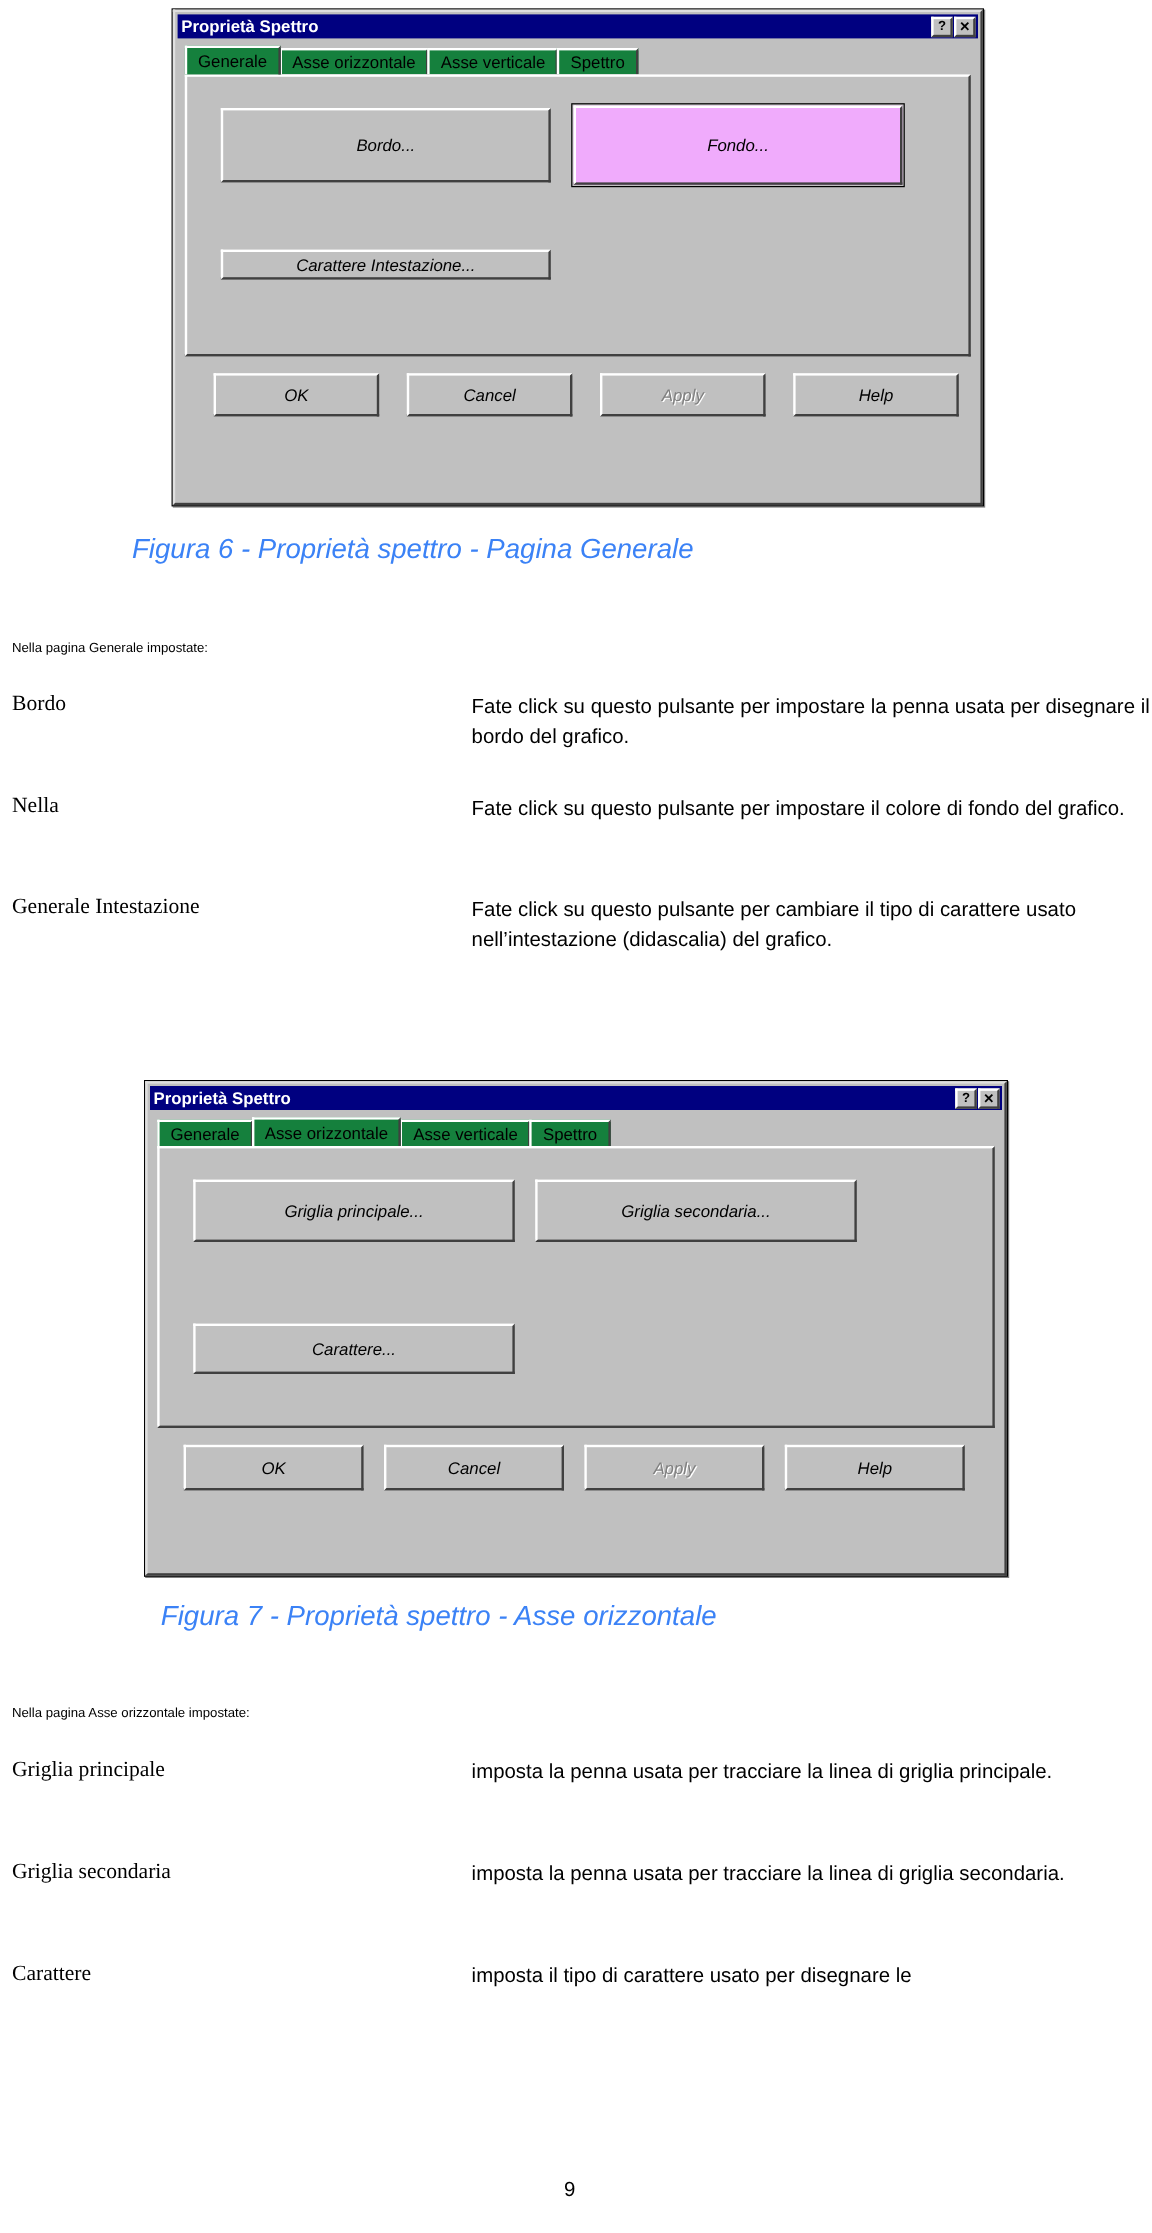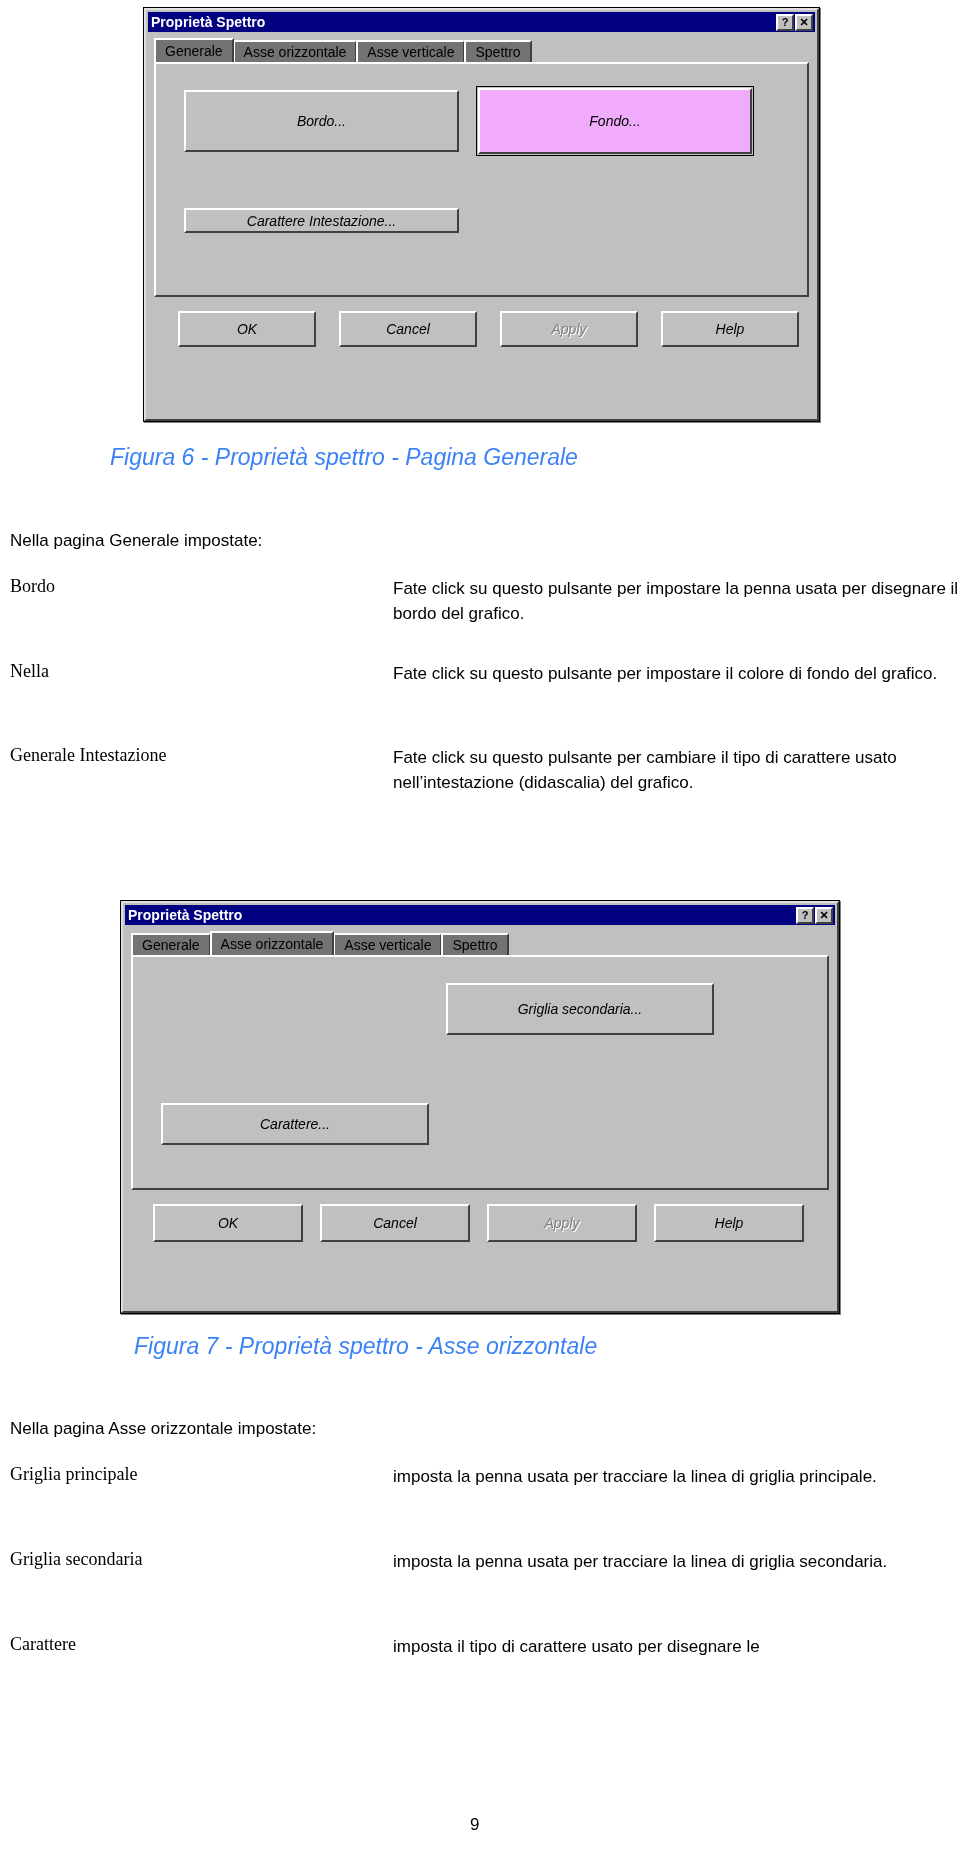--- a/index.html
+++ b/index.html
@@ -68,21 +68,21 @@
     font-family: "Liberation Sans", sans-serif;
   }
   .tabstrip {
     display: flex;
     align-items: flex-end;
     padding-left: 6px;
     margin-top: 6px;
     height: 24px;
   }
   .tab {
-    background: #737373;
+    background: #15803d;
     border-top: 2px solid #ffffff;
     border-left: 2px solid #ffffff;
     border-right: 2px solid #404040;
     border-bottom: none;
     padding: 3px 9px 2px 9px;
     font-size: 14px;
     color: #000;
     margin-right: -1px;
     position: relative;
     box-sizing: border-box;
@@ -144,21 +144,21 @@
   .caption {
     position: absolute;
     font-family: "Liberation Sans", sans-serif;
     font-style: italic;
     font-size: 23px;
     color: #3b82f6;
     white-space: nowrap;
   }
   .para {
     position: absolute;
-    font-size: 17px;
+    font-size: 11px;
     line-height: 25px;
     color: #000;
   }
   .term {
     position: absolute;
     font-family: "Liberation Serif", serif;
     font-size: 18px;
     color: #000;
     white-space: nowrap;
   }
@@ -246,20 +246,23 @@
     </div>
 
     <div class="tabstrip">
       <div class="tab">Generale</div>
       <div class="tab active">Asse orizzontale</div>
       <div class="tab">Asse verticale</div>
       <div class="tab">Spettro</div>
     </div>
 
     <div class="tabpage" style="height:235px;">
+      <div class="btn" style="left:28px; top:26px; width:268px; height:52px;">
+        <span>Griglia principale...</span>
+      </div>
       <div class="btn" style="left:313px; top:26px; width:268px; height:52px;">
         <span>Griglia secondaria...</span>
       </div>
       <div class="btn" style="left:28px; top:146px; width:268px; height:42px;">
         <span>Carattere...</span>
       </div>
     </div>
 
     <div style="position:relative; height:60px;">
       <div class="btn" style="left:28px; top:14px; width:150px; height:38px;">

